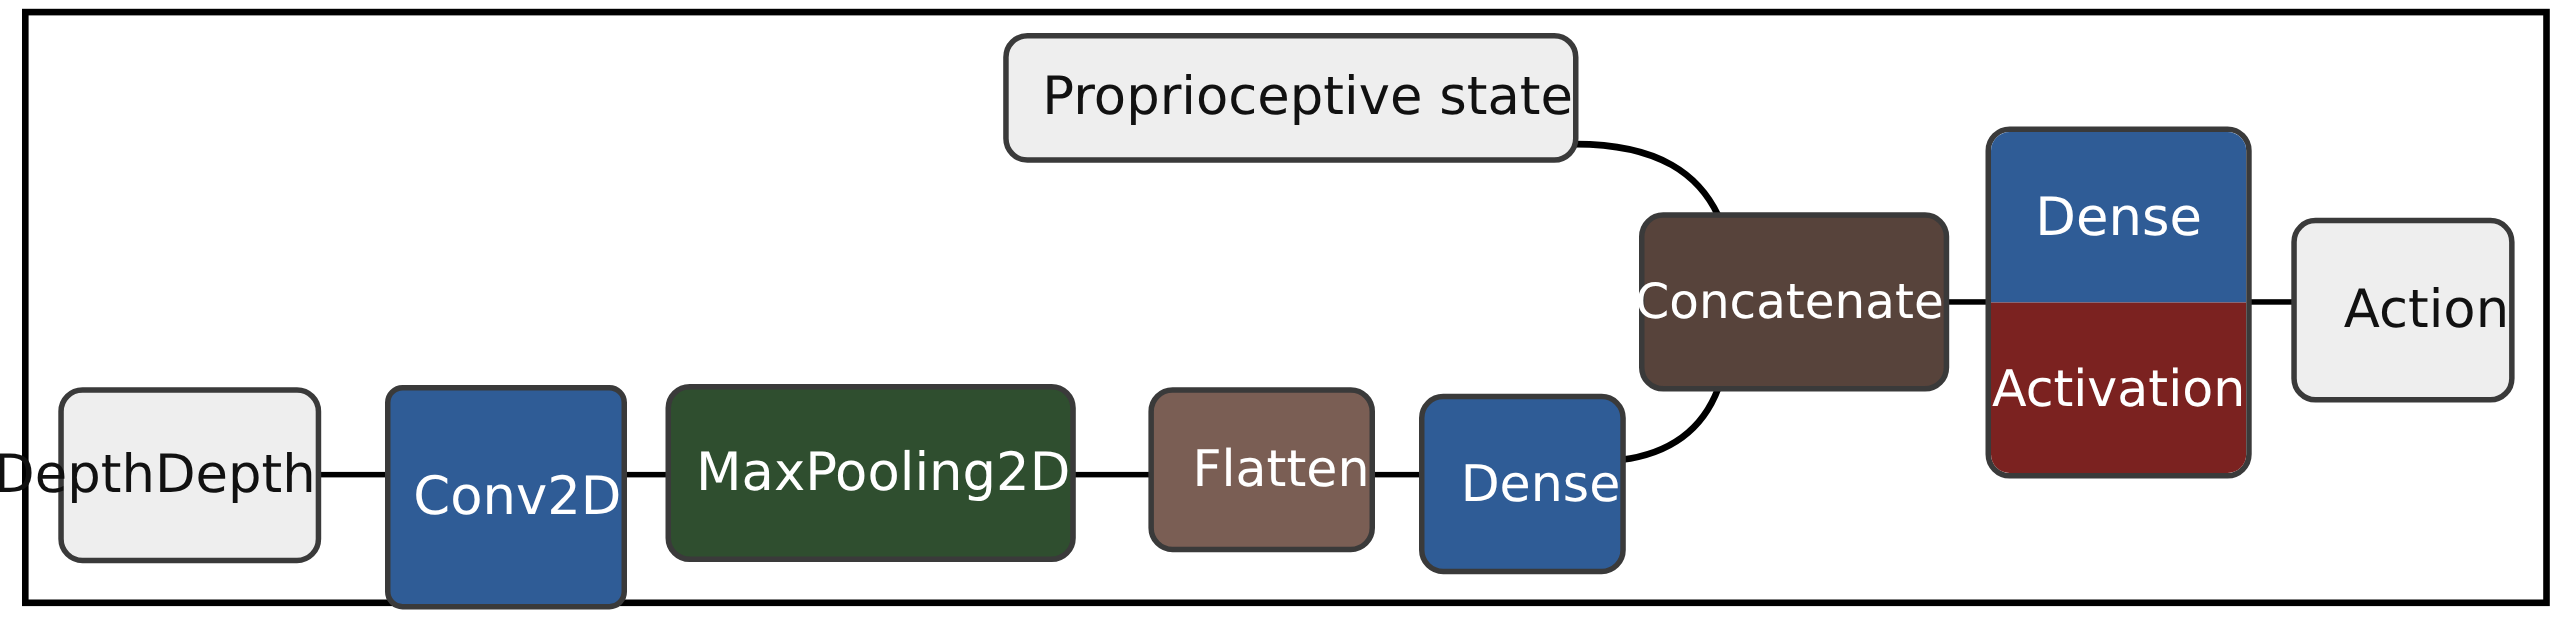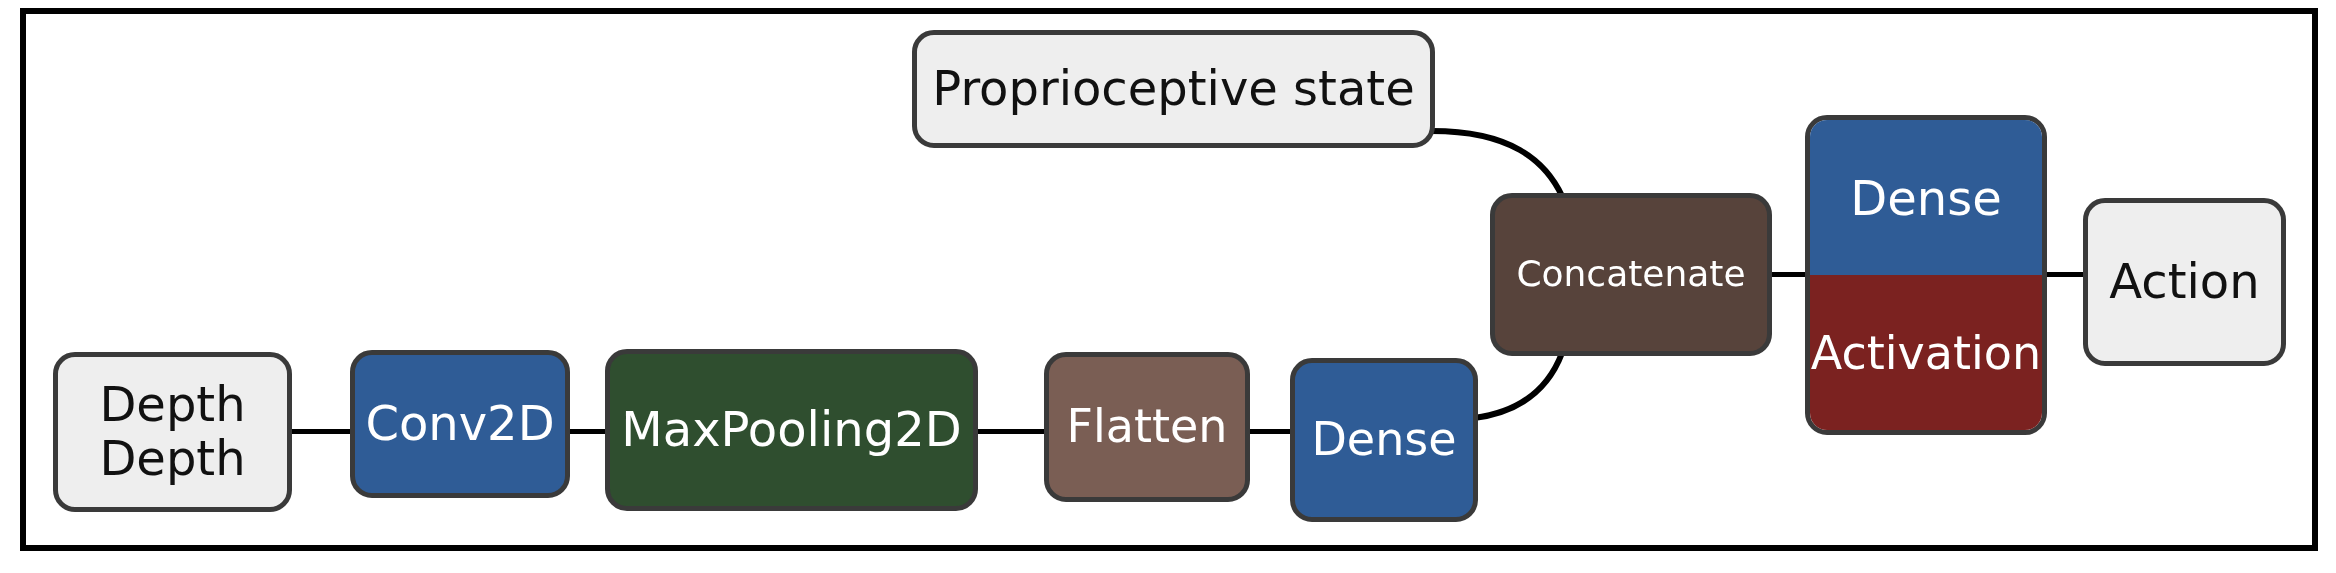--- a/index.html
+++ b/index.html
@@ -26,21 +26,21 @@
     box-sizing: border-box;
     background: #ffffff;
   }
   .node {
     position: absolute;
     box-sizing: border-box;
     border: 5px solid #3a3a3a;
     border-radius: 22px;
     display: flex;
     align-items: center;
-    justify-content: center;
+    justify-content: flex-end;
     text-align: center;
     line-height: 1.12;
     white-space: nowrap;
     z-index: 3;
   }
   .node.io {
     background: #eeeeee;
     color: #111111;
   }
   .node.conv {
@@ -52,21 +52,21 @@
     color: #ffffff;
   }
   .node.flat {
     background: #7a5e54;
     color: #ffffff;
   }
   .node.concat {
     background: #57433b;
     color: #ffffff;
   }
-  .node.multiline { flex-direction: column; }
+  .node.multiline { }
 
   
   #dense-activation-stack {
     position: absolute;
     left: 1805px;
     top: 115px;
     width: 242px;
     height: 320px;
     box-sizing: border-box;
     border: 5px solid #3a3a3a;
@@ -96,21 +96,21 @@
   }
   
   #edges-svg {
     position: absolute;
     left: 0; top: 0;
     width: 2336px;
     height: 573px;
     z-index: 2;
     pointer-events: none;
   }
-  .label-44 { font-size: 36px; }
+  .label-44 { font-size: 44px; }
   .label-46 { font-size: 46px; }
   .label-48 { font-size: 48px; }
 </style>
 </head>
 <body>
 
 <div id="canvas">
 
   <div id="outer-frame"></div>
 
@@ -124,21 +124,21 @@
   <svg id="edges-svg" viewBox="0 0 2336 573" xmlns="http://www.w3.org/2000/svg">
     <path d="M 1432 131 C 1510 131, 1545 160, 1562 196" fill="none" stroke="#000000" stroke-width="6"></path>
     <path d="M 1474 418 C 1520 412, 1548 390, 1562 353" fill="none" stroke="#000000" stroke-width="6"></path>
   </svg>
 
   <div class="node io multiline label-48" style="left:53px; top:352px; width:239px; height:160px;">
     <span>Depth</span>
     <span>Depth</span>
   </div>
 
-  <div class="node conv label-48" style="left:350px; top:350px; width:220px; height:148px;">
+  <div class="node conv label-48" style="left:350px; top:350px; width:220px; height:204px;border-radius:16px;">
     <span>Conv2D</span>
   </div>
 
   <div class="node pool label-48" style="left:605px; top:349px; width:373px; height:162px;">
     <span>MaxPooling2D</span>
   </div>
 
   <div class="node flat label-46" style="left:1044px; top:352px; width:206px; height:150px;">
     <span>Flatten</span>
   </div>

